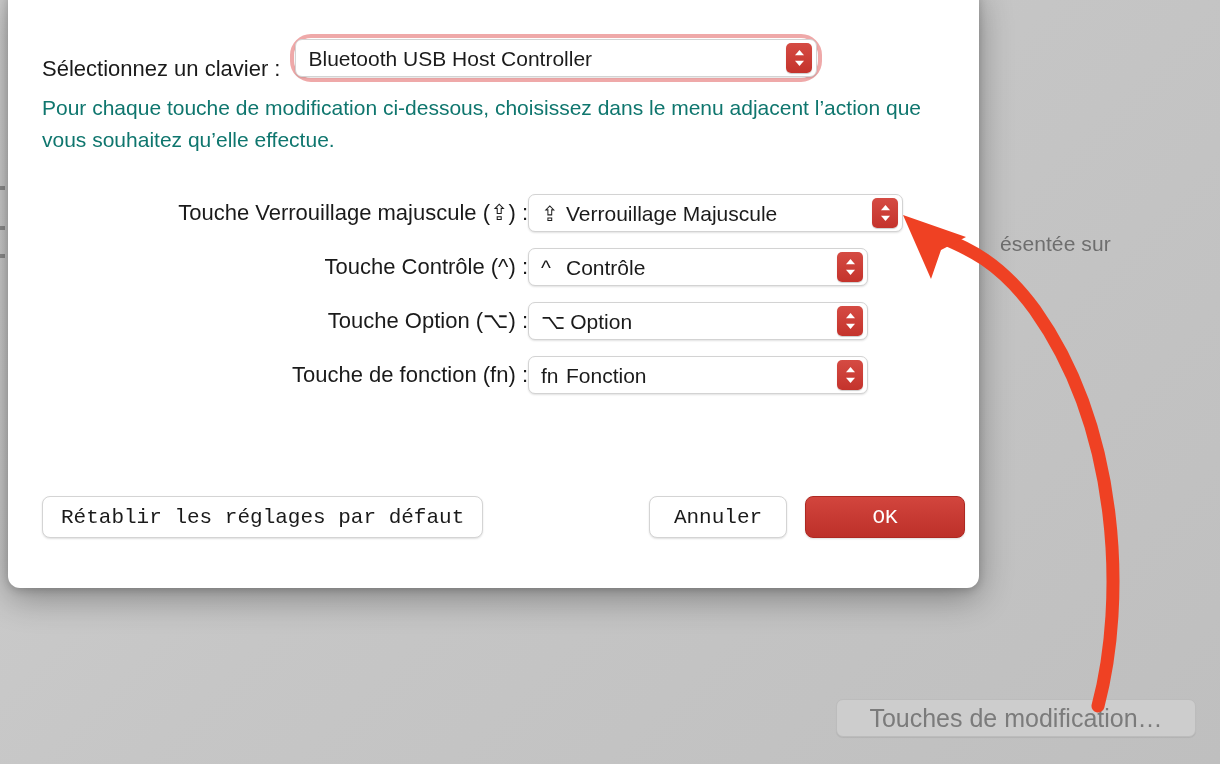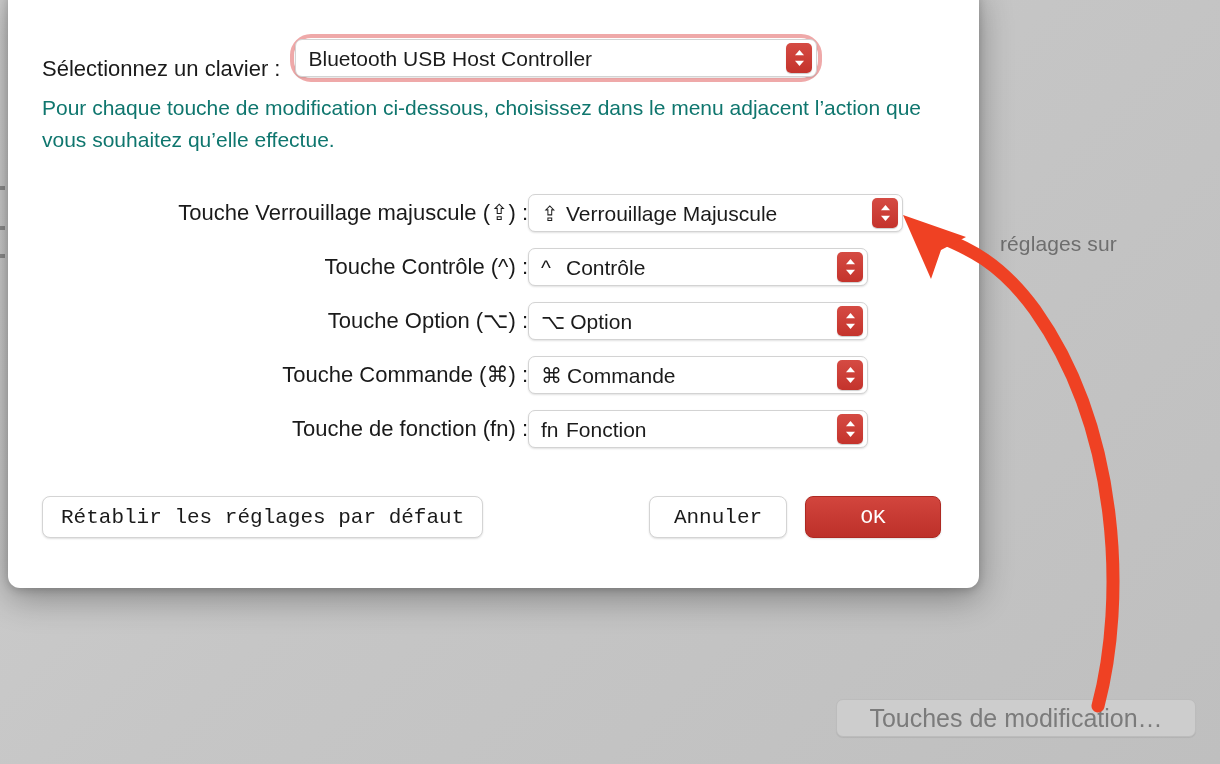--- a/index.html
+++ b/index.html
@@ -196,21 +196,21 @@
     background: #ffffff;
     color: #1a1a1a;
     box-shadow: 0 1px 2px rgba(0,0,0,.13);
     white-space: nowrap;
     font-family: Liberation Mono, monospace;
   }
   .btn-reset { left: 34px; padding: 0 18px; }
   .btn-cancel { left: 641px; width: 138px; }
   .btn-ok {
     left: 797px;
-    width: 136px;
+    width: 160px;
     background: linear-gradient(180deg, #d2453d 0%, #bd3029 100%);
     border: 1px solid #ad2922;
     color: #ffffff;
   }
 
   
   #arrow {
     position: absolute;
     left: 0;
     top: 0;
@@ -223,21 +223,21 @@
 <body>
 
 <div id="screen">
 
   <div class="bg-left-marks">
     <i style="top:6px"></i>
       <i style="top:46px"></i>
       <i style="top:74px"></i>
   </div>
 
-  <div class="bg-text">réglages sur</div>
+  <div class="bg-text">ésentée sur</div>
 
   <div class="bg-button">
     <span>Touches de modification…</span>
   </div>
 
   <div id="dialog">
 
     <div class="kbd-row">
       <span class="kbd-label">Sélectionnez un clavier :</span>
 
@@ -304,36 +304,20 @@
             <svg width="13" height="8" viewBox="0 0 13 8">
                 <path d="M6.5 1L11 6.2H2z" fill="#fff"></path>
               </svg>
             <svg width="13" height="8" viewBox="0 0 13 8">
                 <path d="M6.5 7L2 1.8h9z" fill="#fff"></path>
               </svg>
           </span>
         </span>
       </div>
 
-      <div class="mod-row narrow">
-        <span class="mod-label">Touche Commande (⌘) :</span>
-        <span class="popup mod-popup">
-          <span class="pv">
-            <span class="glyph">⌘</span><span>Commande</span>
-          </span>
-          <span class="stepper">
-            <svg width="13" height="8" viewBox="0 0 13 8">
-                <path d="M6.5 1L11 6.2H2z" fill="#fff"></path>
-              </svg>
-            <svg width="13" height="8" viewBox="0 0 13 8">
-                <path d="M6.5 7L2 1.8h9z" fill="#fff"></path>
-              </svg>
-          </span>
-        </span>
-      </div>
 
       <div class="mod-row narrow">
         <span class="mod-label">Touche de fonction (fn) :</span>
         <span class="popup mod-popup">
           <span class="pv">
             <span class="glyph">fn</span><span>Fonction</span>
           </span>
           <span class="stepper">
             <svg width="13" height="8" viewBox="0 0 13 8">
                 <path d="M6.5 1L11 6.2H2z" fill="#fff"></path>

